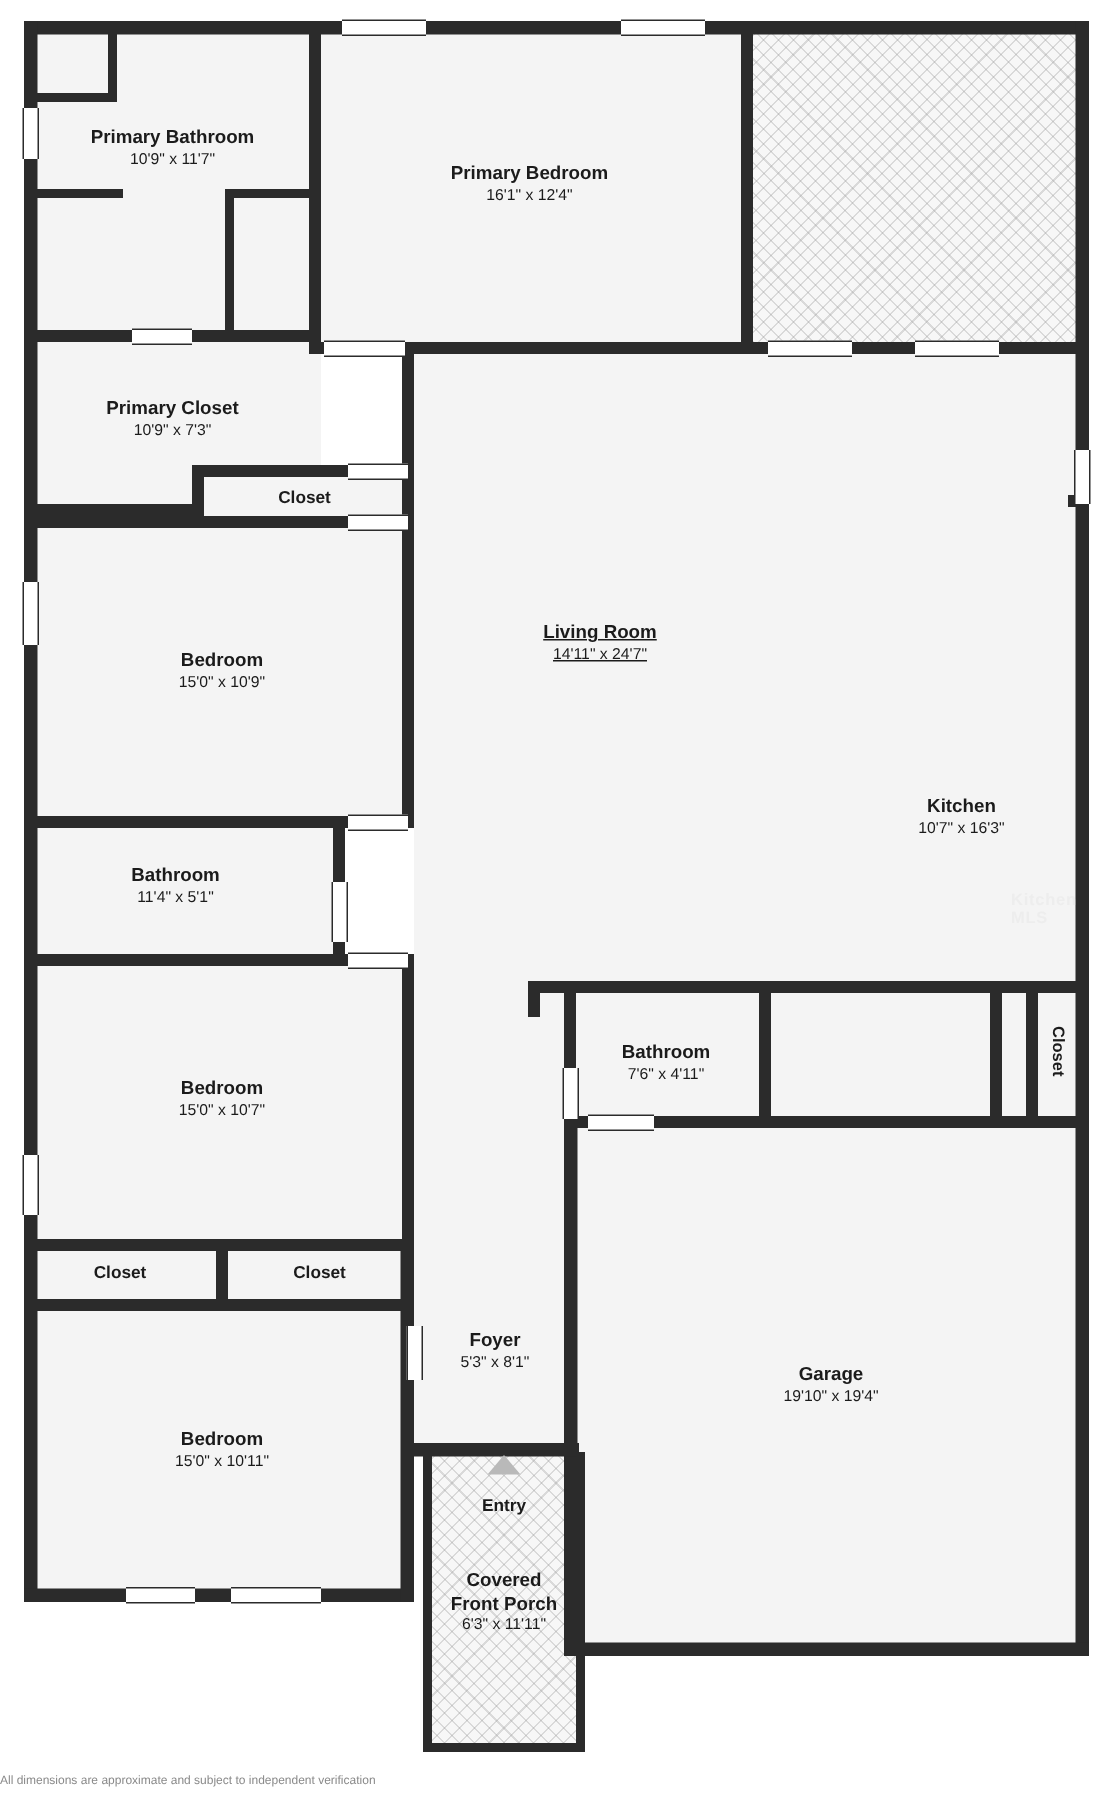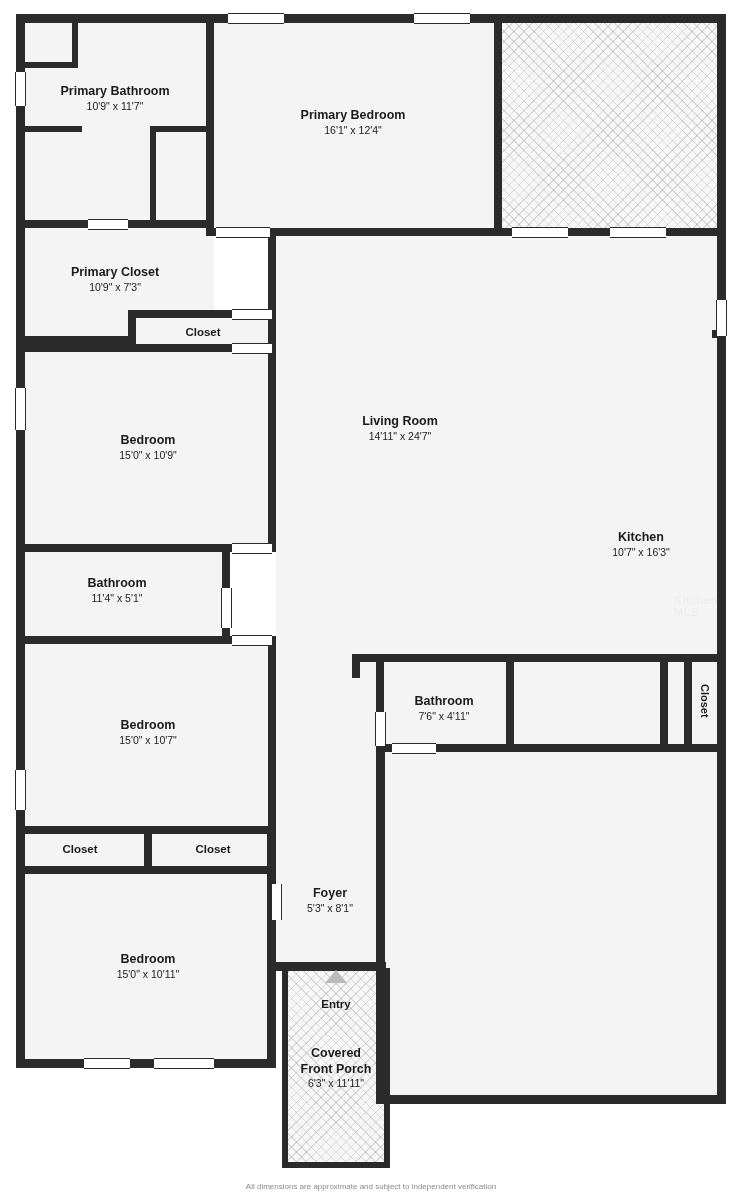--- a/index.html
+++ b/index.html
@@ -25,21 +25,21 @@
   .label .nm{font-size:12.5px;font-weight:bold;white-space:pre-line;}
   .label .dm{font-size:10.5px;font-weight:normal;}
   .label.small .nm{font-size:11.5px;}
 
   .vlabel{position:absolute;color:#1b1b1b;font-size:11px;font-weight:bold;
           writing-mode:vertical-rl;text-orientation:mixed;}
 
   .entry{position:absolute;text-align:center;color:#1b1b1b;font-size:11.5px;font-weight:bold;}
   .tri{position:absolute;width:0;height:0;border-left:11px solid transparent;border-right:11px solid transparent;border-bottom:13px solid #b9b9b9;}
 
-  .foot{position:absolute;width:100%;text-align:center;font-size:8px;color:#8a8a8a;}
+  .foot{position:absolute;width:100%;text-align:left;font-size:8px;color:#8a8a8a;}
   .wm{position:absolute;font-size:11px;color:#ededed;font-weight:bold;letter-spacing:.5px;}
 </style>
 </head>
 <body>
 
 <div id="plan">
 
   <div class="room" style="left:16px;top:14px;width:198px;height:214px;"></div>
   <div class="room" style="left:214px;top:14px;width:286px;height:222px;"></div>
   <div class="patio" style="left:500px;top:14px;width:226px;height:222px;"></div>
@@ -167,21 +167,21 @@
   <div class="label" style="left:20px;top:265px;width:190px;">
     <div class="nm">Primary Closet</div>
     <div class="dm">10'9" x 7'3"</div>
   </div>
 
   <div class="label small" style="left:136px;top:325px;width:134px;">
     <div class="nm">Closet</div>
   </div>
 
 
-  <div class="label" style="left:304px;top:414px;width:192px;">
+  <div class="label" style="left:304px;top:414px;width:192px;text-decoration:underline;">
     <div class="nm">Living Room</div>
     <div class="dm">14'11" x 24'7"</div>
   </div>
 
   <div class="label" style="left:52px;top:433px;width:192px;">
     <div class="nm">Bedroom</div>
     <div class="dm">15'0" x 10'9"</div>
   </div>
 
   <div class="label" style="left:546px;top:530px;width:190px;">
@@ -215,20 +215,24 @@
 
   <div class="label small" style="left:156px;top:842px;width:114px;">
     <div class="nm">Closet</div>
   </div>
 
   <div class="label" style="left:280px;top:886px;width:100px;">
     <div class="nm">Foyer</div>
     <div class="dm">5'3" x 8'1"</div>
   </div>
 
+  <div class="label" style="left:458px;top:909px;width:192px;">
+    <div class="nm">Garage</div>
+    <div class="dm">19'10" x 19'4"</div>
+  </div>
 
   <div class="label" style="left:52px;top:952px;width:192px;">
     <div class="nm">Bedroom</div>
     <div class="dm">15'0" x 10'11"</div>
   </div>
 
   <div class="label" style="left:282px;top:1046px;width:108px;">
     <div class="nm">Covered
 Front Porch</div>
     <div class="dm">6'3" x 11'11"</div>

